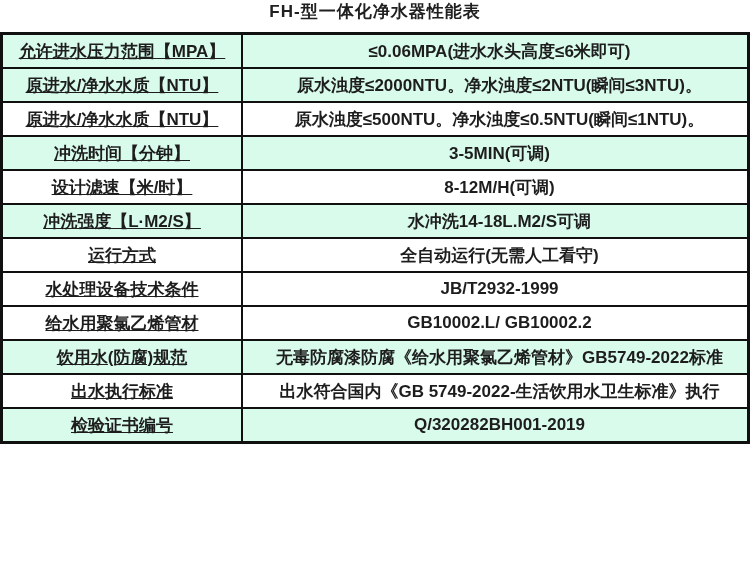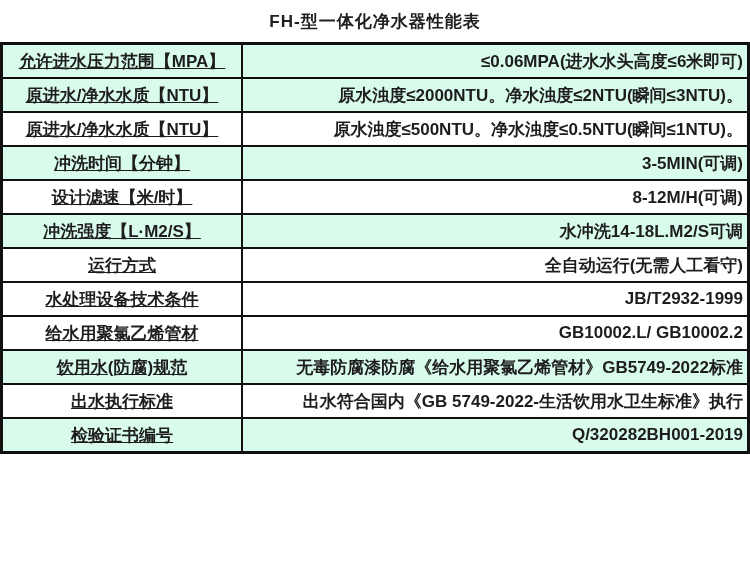--- a/index.html
+++ b/index.html
@@ -9,21 +9,21 @@
     overflow:hidden;
     font-family:"Liberation Sans","DejaVu Sans",sans-serif;
   }
   .page{ width:750px; height:583px; position:relative; }
   .title{
     text-align:center;
     font-size:17px;
     font-weight:700;
     color:#202020;
     letter-spacing:1px;
-    padding:10px 0 8px 0;
+    padding:0 0 8px 0;
     line-height:24px;
   }
   table.perf{
     border-collapse:collapse;
     table-layout:fixed;
     width:750px;
     border:3px solid var(--border-color,#101010);
   }
   table.perf td{
     border:2px solid var(--border-color,#101010);
@@ -36,21 +36,21 @@
     white-space:nowrap;
     overflow:hidden;
   }
   td.label{
     width:230px;
     text-align:center;
     padding:0 4px;
     text-decoration:underline;
   }
   td.value{
-    text-align:right;
+    text-align:center;
     padding:0 4px 0 13px;
   }
   tr.green td{ background:var(--row-green,#d9fbec); }
 </style>
 </head>
 <body>
 
 <div class="page">
   <div class="title">FH-型一体化净水器性能表</div>
   <table class="perf">

